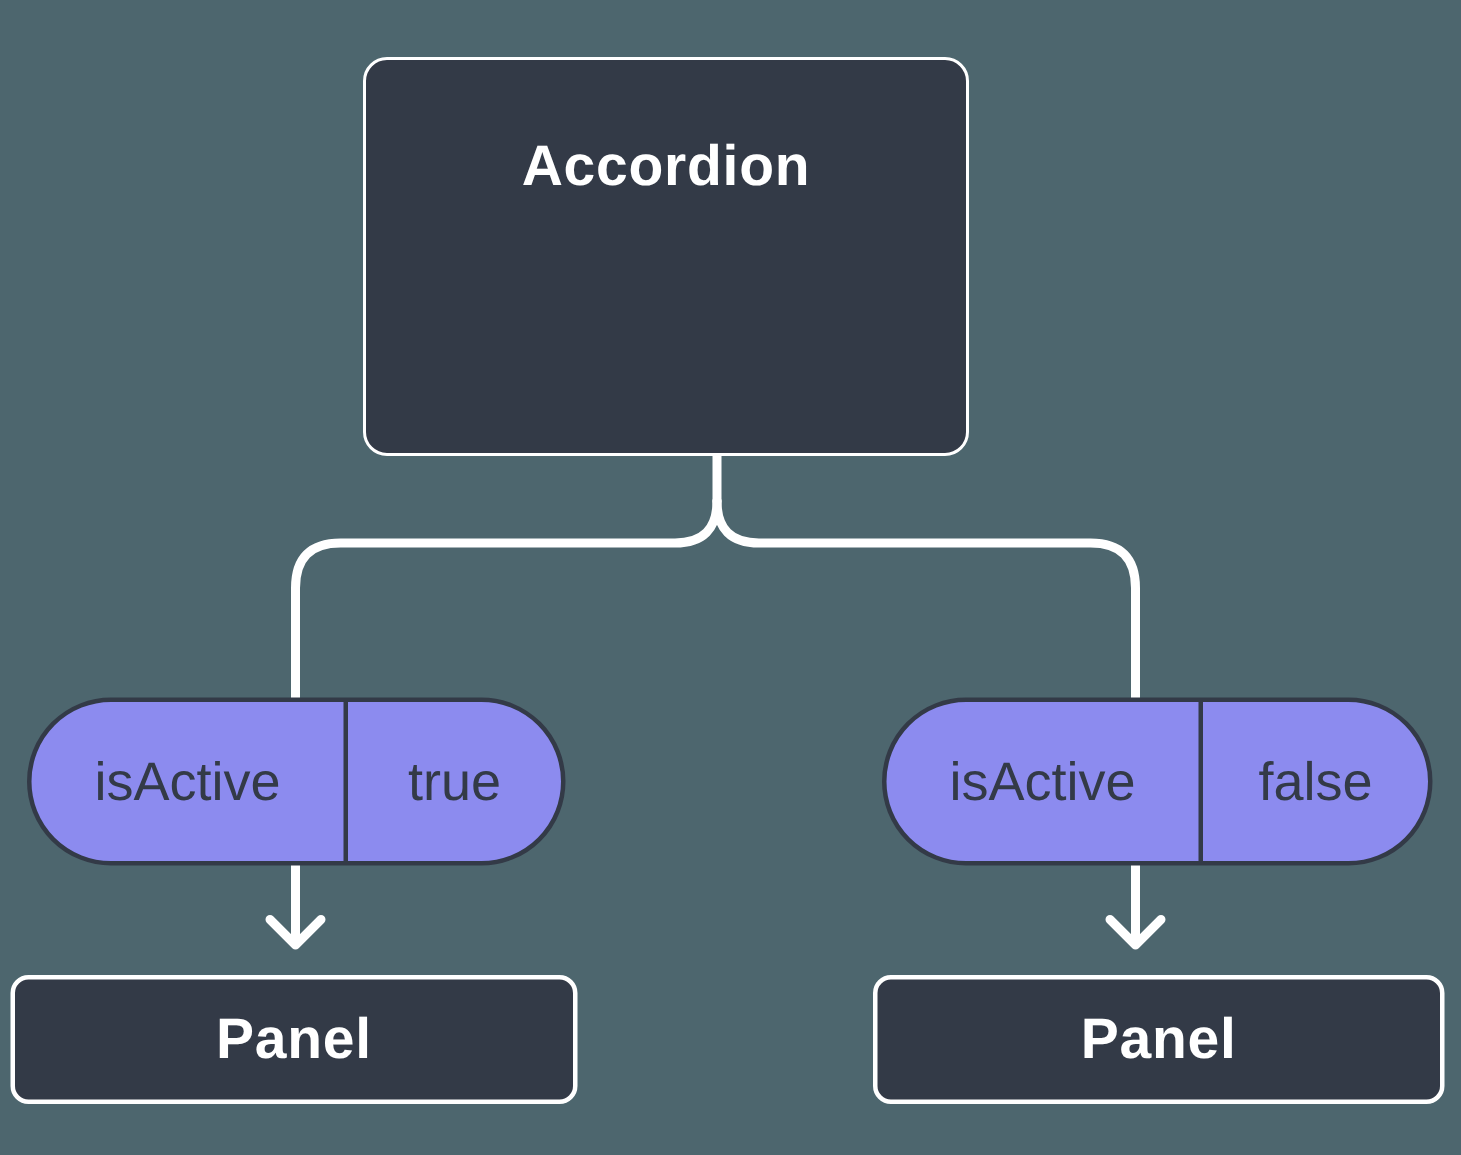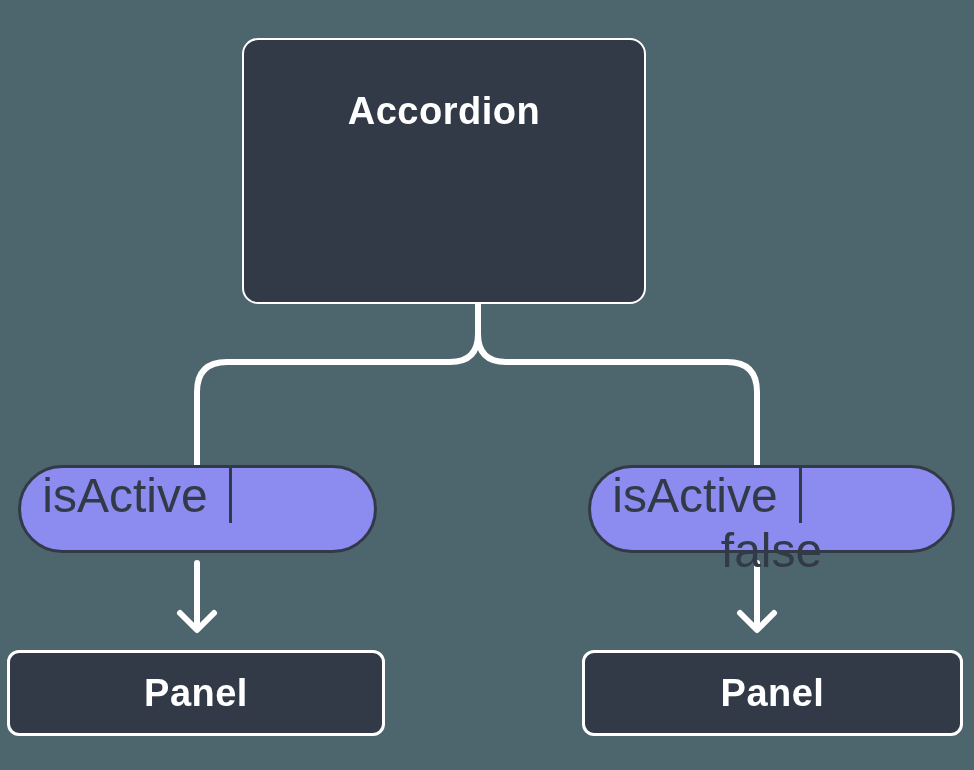--- a/index.html
+++ b/index.html
@@ -73,28 +73,27 @@
     border-right: 2px solid var(--state-accent);
     display: flex; align-items: center; justify-content: center;
   }
   .state-pill .pill-val {
     flex: 1;
     display: flex; align-items: center; justify-content: center;
   }
   .prop-pill {
     position: absolute;
     top: 465px;
-    height: 88px;
+    height: 112px;
     background: var(--prop-fill);
     border: 3px solid var(--prop-text);
     border-radius: 60px;
     display: flex;
     color: var(--prop-text);
-    font-size: 48px;
-    flex-direction: column;
+    font-size: 36px;
   }
   .prop-pill .pill-key {
     width: 211px;
     border-right: 3px solid var(--prop-text);
     display: flex; align-items: center; justify-content: center;
   }
   .prop-pill .pill-val {
     flex: 1;
     display: flex; align-items: center; justify-content: center;
   }
@@ -132,20 +131,21 @@
     <path d="M757 563 L757 624"></path>
     <path d="M740 613 L757 630 L774 613"></path>
   </svg>
 
   <div class="node accordion-node">
     <div class="node-title">Accordion</div>
   </div>
 
   <div class="prop-pill prop-pill-left">
     <div class="pill-key">isActive</div>
+    <div class="pill-val">true</div>
   </div>
 
   <div class="prop-pill prop-pill-right">
     <div class="pill-key">isActive</div>
     <div class="pill-val">false</div>
   </div>
 
   <div class="node panel-node panel-node-left">
     <div>Panel</div>
   </div>

